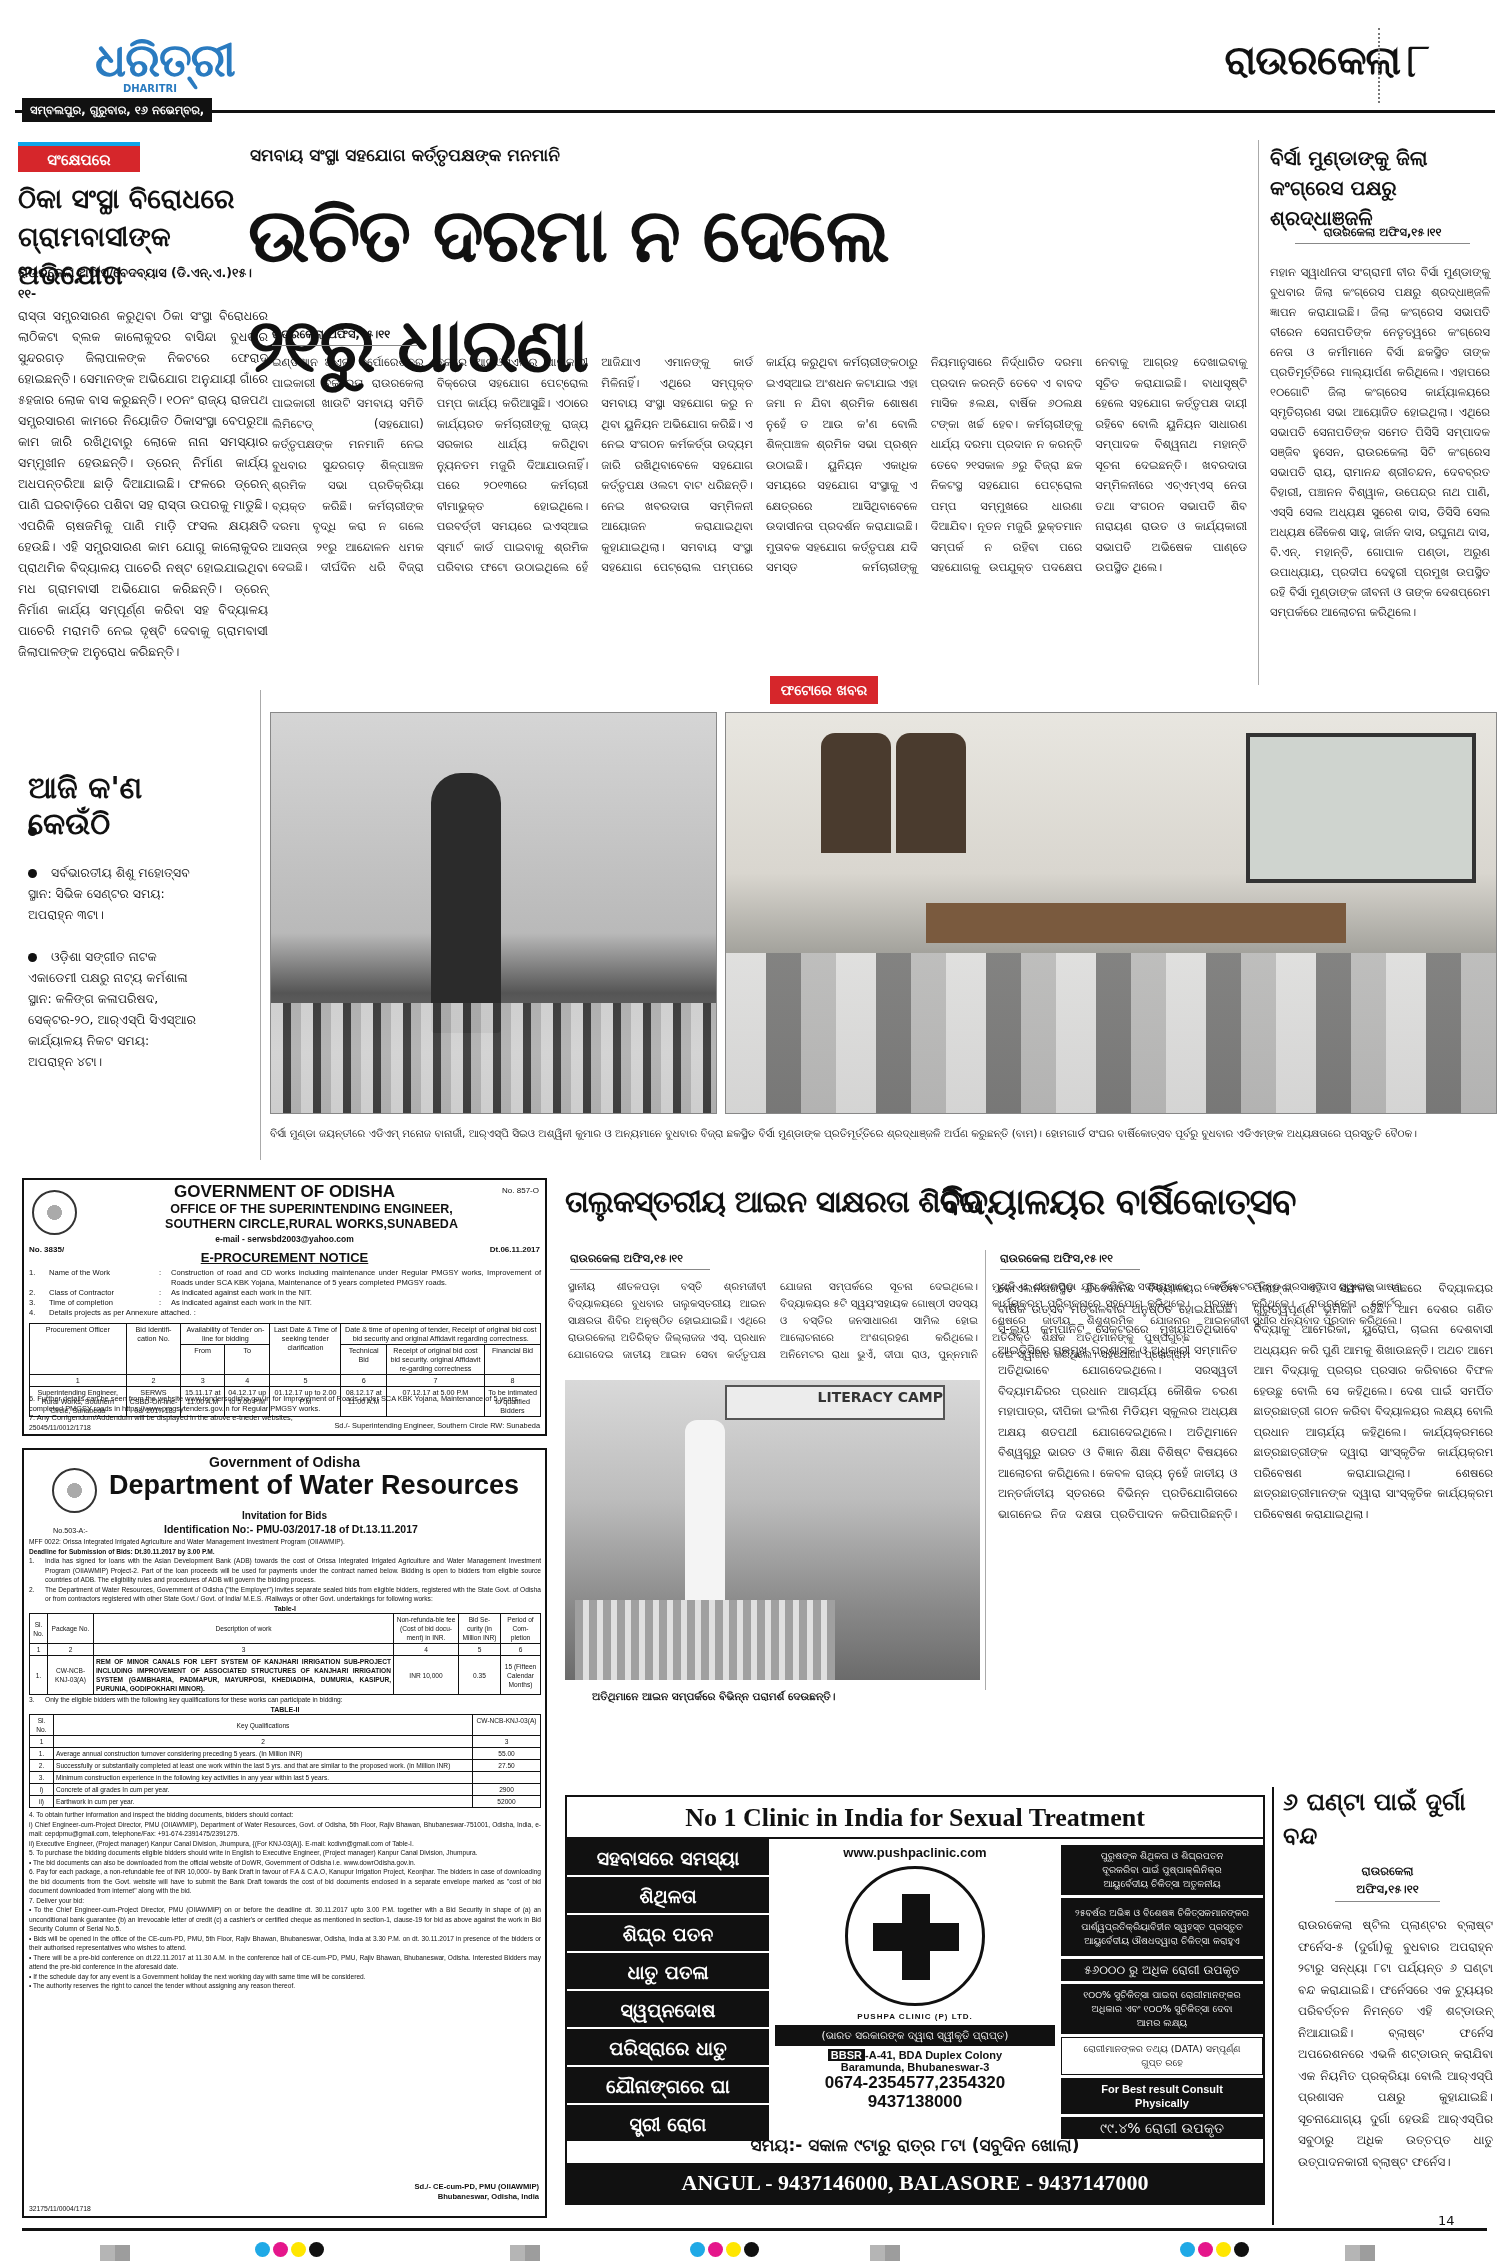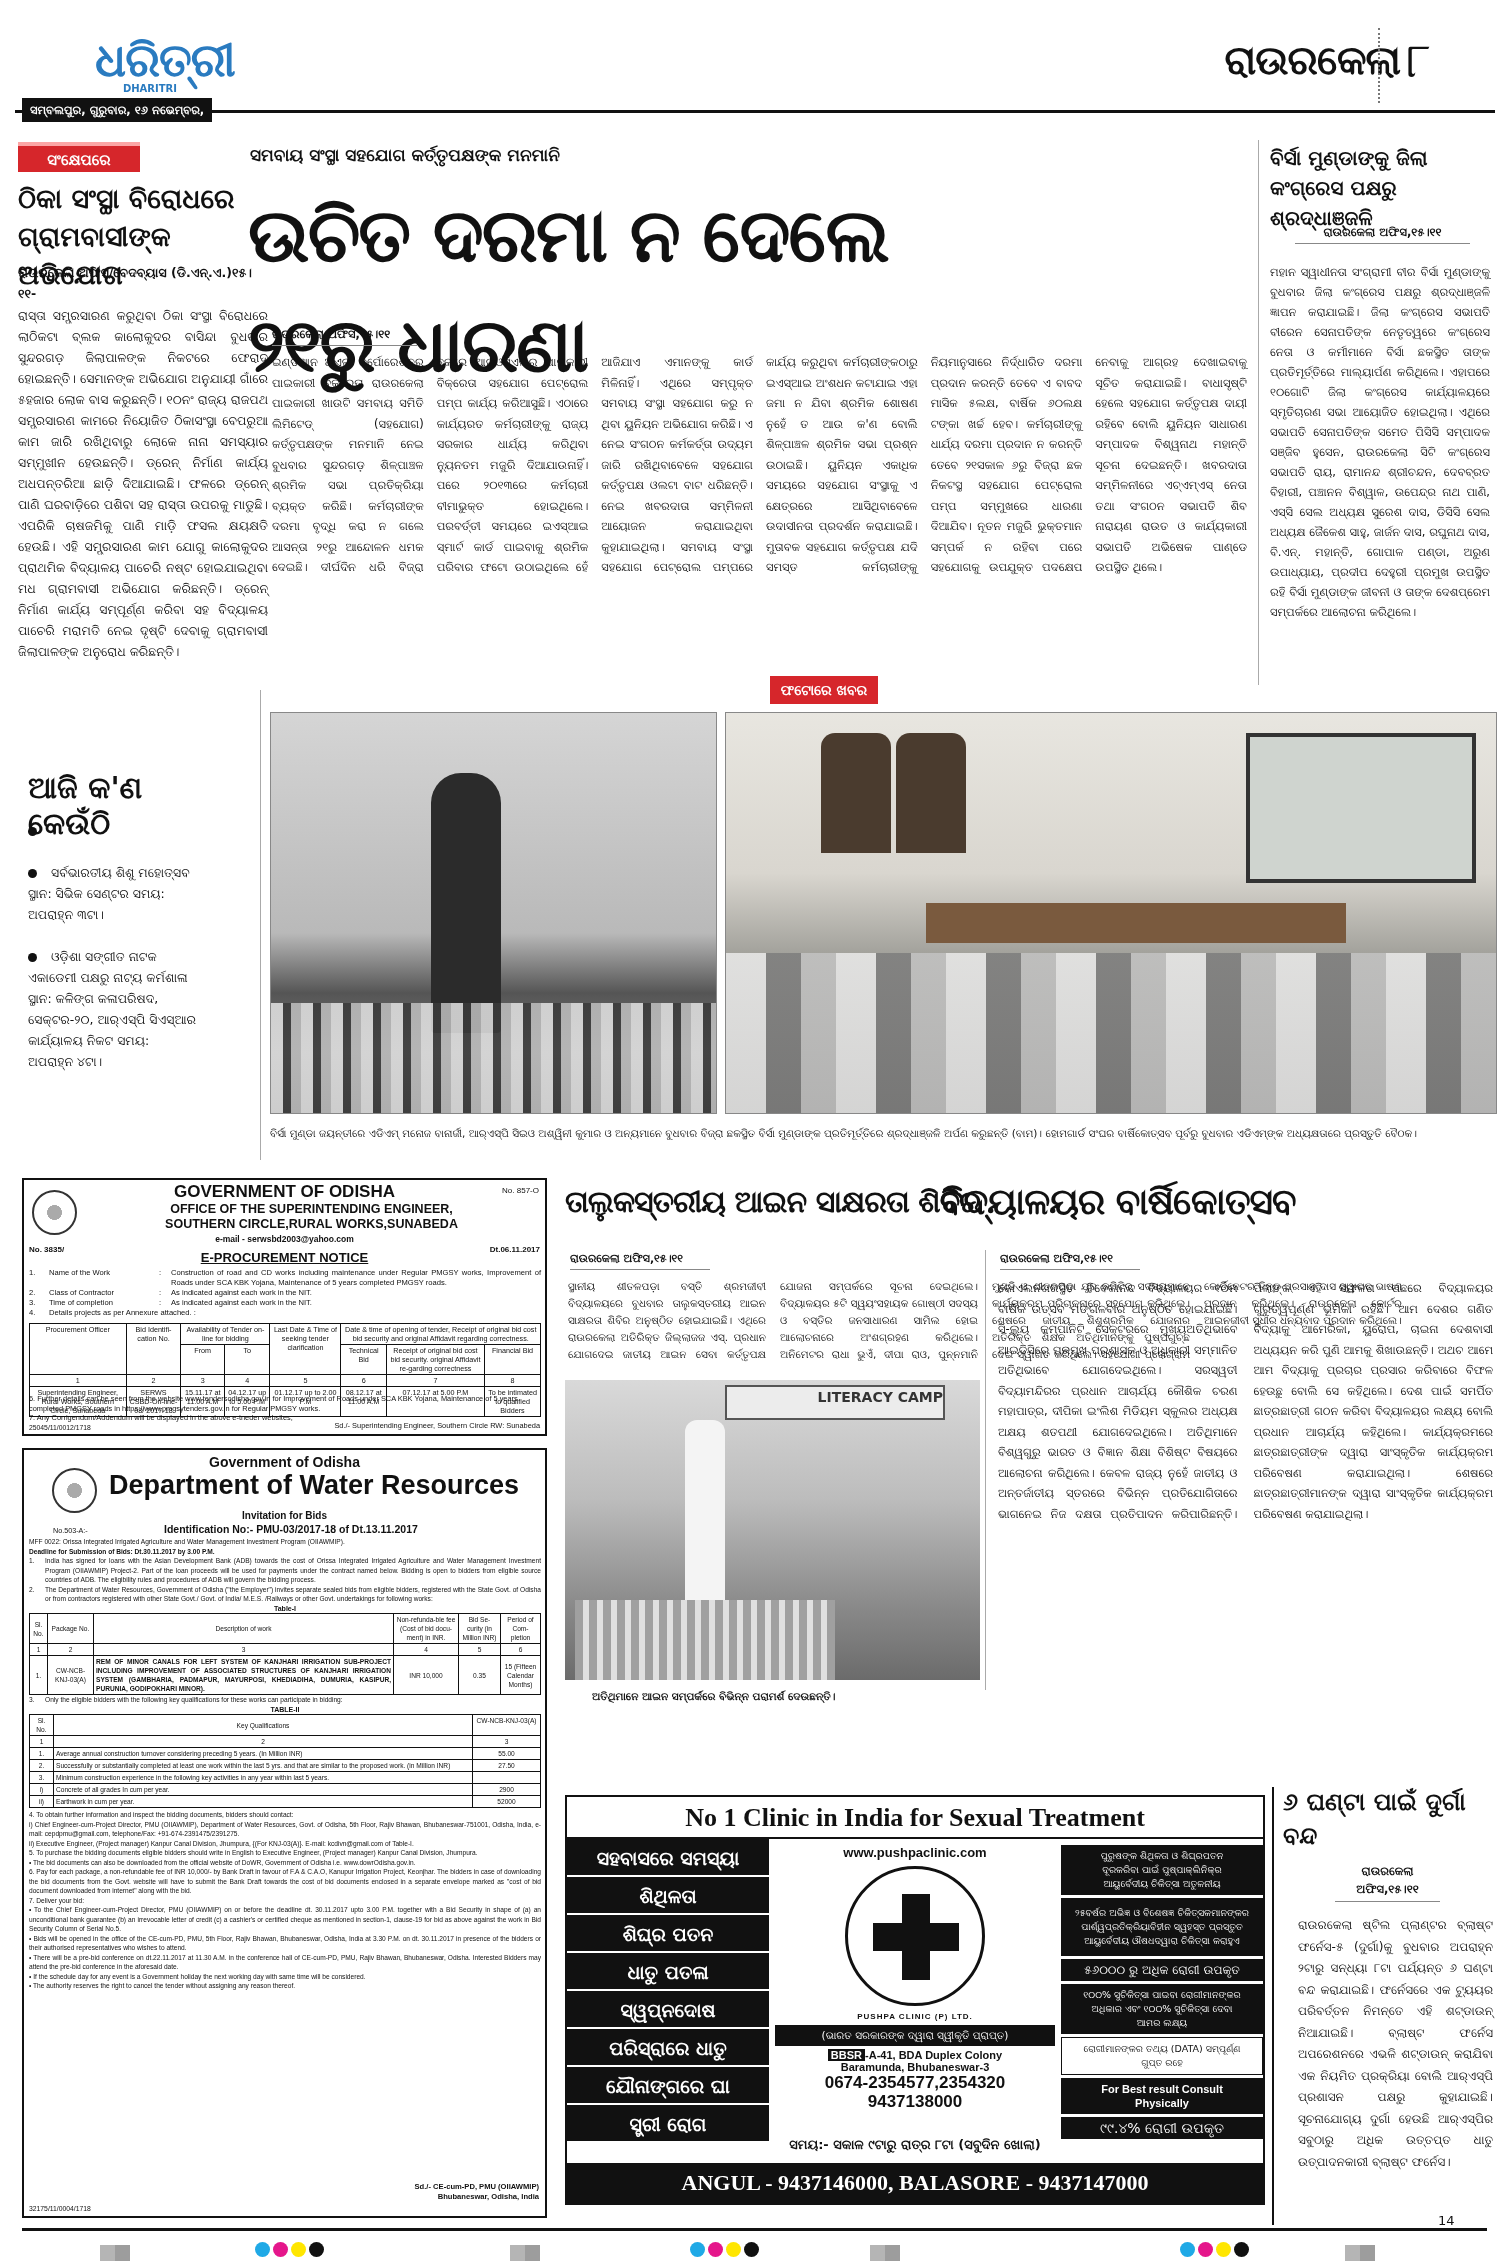--- a/index.html
+++ b/index.html
@@ -11,21 +11,21 @@
   .logo { left: 95px; top: 35px; width: 110px; height: 65px; }
   .logo-main { font-size: 46px; color: #2a7bc0; font-weight: bold; font-family: "DejaVu Serif", serif; letter-spacing: -1px; line-height: 50px; }
   .logo-sub { font-size: 10px; color: #2a7bc0; font-weight: bold; text-align: center; margin-top: -2px; }
   .dateline { left: 22px; top: 98px; width: 190px; height: 24px; background: #111; color: #fff; font-size: 11.5px; line-height: 24px; padding-left: 8px; font-weight: bold; }
   .mast-rule { left: 15px; top: 110px; width: 1480px; height: 3px; background: #111; }
   .section-name { left: 1060px; top: 30px; width: 340px; height: 60px; font-size: 40px; font-weight: bold; text-align: right; line-height: 60px; letter-spacing: -1px; }
   .page-no { left: 1406px; top: 35px; width: 50px; font-size: 48px; line-height: 50px; }
   .page-sep { left: 1378px; top: 28px; height: 75px; width: 0; border-left: 2px dotted #777; }
 
   
-  .brief-tag { left: 18px; top: 142px; width: 122px; height: 30px; background: #d6262b; color: #fff; font-weight: bold; font-size: 15px; text-align: center; line-height: 28px; border-top: 4px solid #fca5a5; }
+  .brief-tag { left: 18px; top: 142px; width: 122px; height: 30px; background: #d6262b; color: #fff; font-weight: bold; font-size: 15px; text-align: center; line-height: 28px; border-top: 4px solid #0ea5e9; }
   .brief-head { left: 18px; top: 180px; width: 250px; font-size: 27px; line-height: 38px; font-weight: bold; }
   .brief-byline { left: 18px; top: 262px; width: 250px; font-size: 12.5px; line-height: 21px; font-weight: bold; }
   .brief-body { left: 18px; top: 282px; width: 250px; font-size: 12.5px; line-height: 21px; text-align: justify; }
 
   .today-head { left: 28px; top: 770px; width: 200px; font-size: 30px; font-weight: bold; }
   .today-list { left: 28px; top: 820px; width: 170px; font-size: 12.5px; line-height: 21px; }
   .today-item { margin-bottom: 21px; }
   .bullet { display: inline-block; width: 9px; height: 9px; border-radius: 50%; background: #111; margin-right: 14px; vertical-align: middle; }
 
   .vrule { width: 0; border-left: 1px solid #aaa; }
@@ -75,21 +75,21 @@
   .clinic { left: 565px; top: 1795px; width: 700px; height: 410px; border: 2px solid #111; background: #fff; font-family: "Liberation Serif", serif; }
   .clinic-title { height: 42px; font-size: 26px; font-weight: bold; text-align: center; line-height: 42px; border-bottom: 2px solid #111; }
   .clinic-left { left: 0; top: 42px; width: 202px; }
   .clinic-left div { height: 38px; background: #111; color: #fff; font-family: "DejaVu Sans", sans-serif; font-size: 19px; font-weight: bold; text-align: center; line-height: 38px; border-bottom: 2px solid #fff; }
   .clinic-mid { left: 208px; top: 48px; width: 280px; text-align: center; font-family: "Liberation Sans", sans-serif; }
   .clinic-right { left: 494px; top: 48px; width: 202px; }
   .clinic-right div { background: #111; color: #fff; font-family: "DejaVu Sans", sans-serif; font-size: 9.5px; text-align: center; margin-bottom: 3px; padding: 4px 20px; line-height: 14px; }
   .clinic-logo { margin: 6px auto; width: 140px; height: 140px; border: 3px solid #111; border-radius: 50%; position: relative; }
   .cross-v { position: absolute; left: 54px; top: 25px; width: 28px; height: 86px; background: #111; }
   .cross-h { position: absolute; left: 25px; top: 54px; width: 86px; height: 28px; background: #111; }
-  .clinic-time { left: 0; top: 330px; width: 696px; height: 36px; font-family: "DejaVu Sans", sans-serif; font-size: 13px; font-weight: bold; text-align: center; line-height: 36px; }
+  .clinic-time { left: 0; top: 330px; width: 696px; height: 36px; font-family: "DejaVu Sans", sans-serif; font-size: 17px; font-weight: bold; text-align: center; line-height: 36px; }
   .clinic-foot { left: 0; top: 366px; width: 696px; height: 40px; background: #111; color: #fff; font-size: 22px; font-weight: bold; text-align: center; line-height: 40px; }
 
   
   .st4-head { left: 1283px; top: 1785px; width: 210px; font-size: 24px; line-height: 34px; font-weight: bold; }
   .st4-byline { left: 1335px; top: 1862px; width: 105px; font-size: 11.5px; font-weight: bold; text-align: center; padding-bottom: 3px; border-bottom: 1px solid #888; line-height: 18px; }
   .st4-body { left: 1298px; top: 1915px; width: 195px; font-size: 12px; line-height: 21.5px; text-align: justify; }
 
   
   .foot-rule { left: 22px; top: 2228px; width: 1465px; height: 3px; background: #111; }
   .folio { left: 1438px; top: 2213px; font-size: 13px; }

